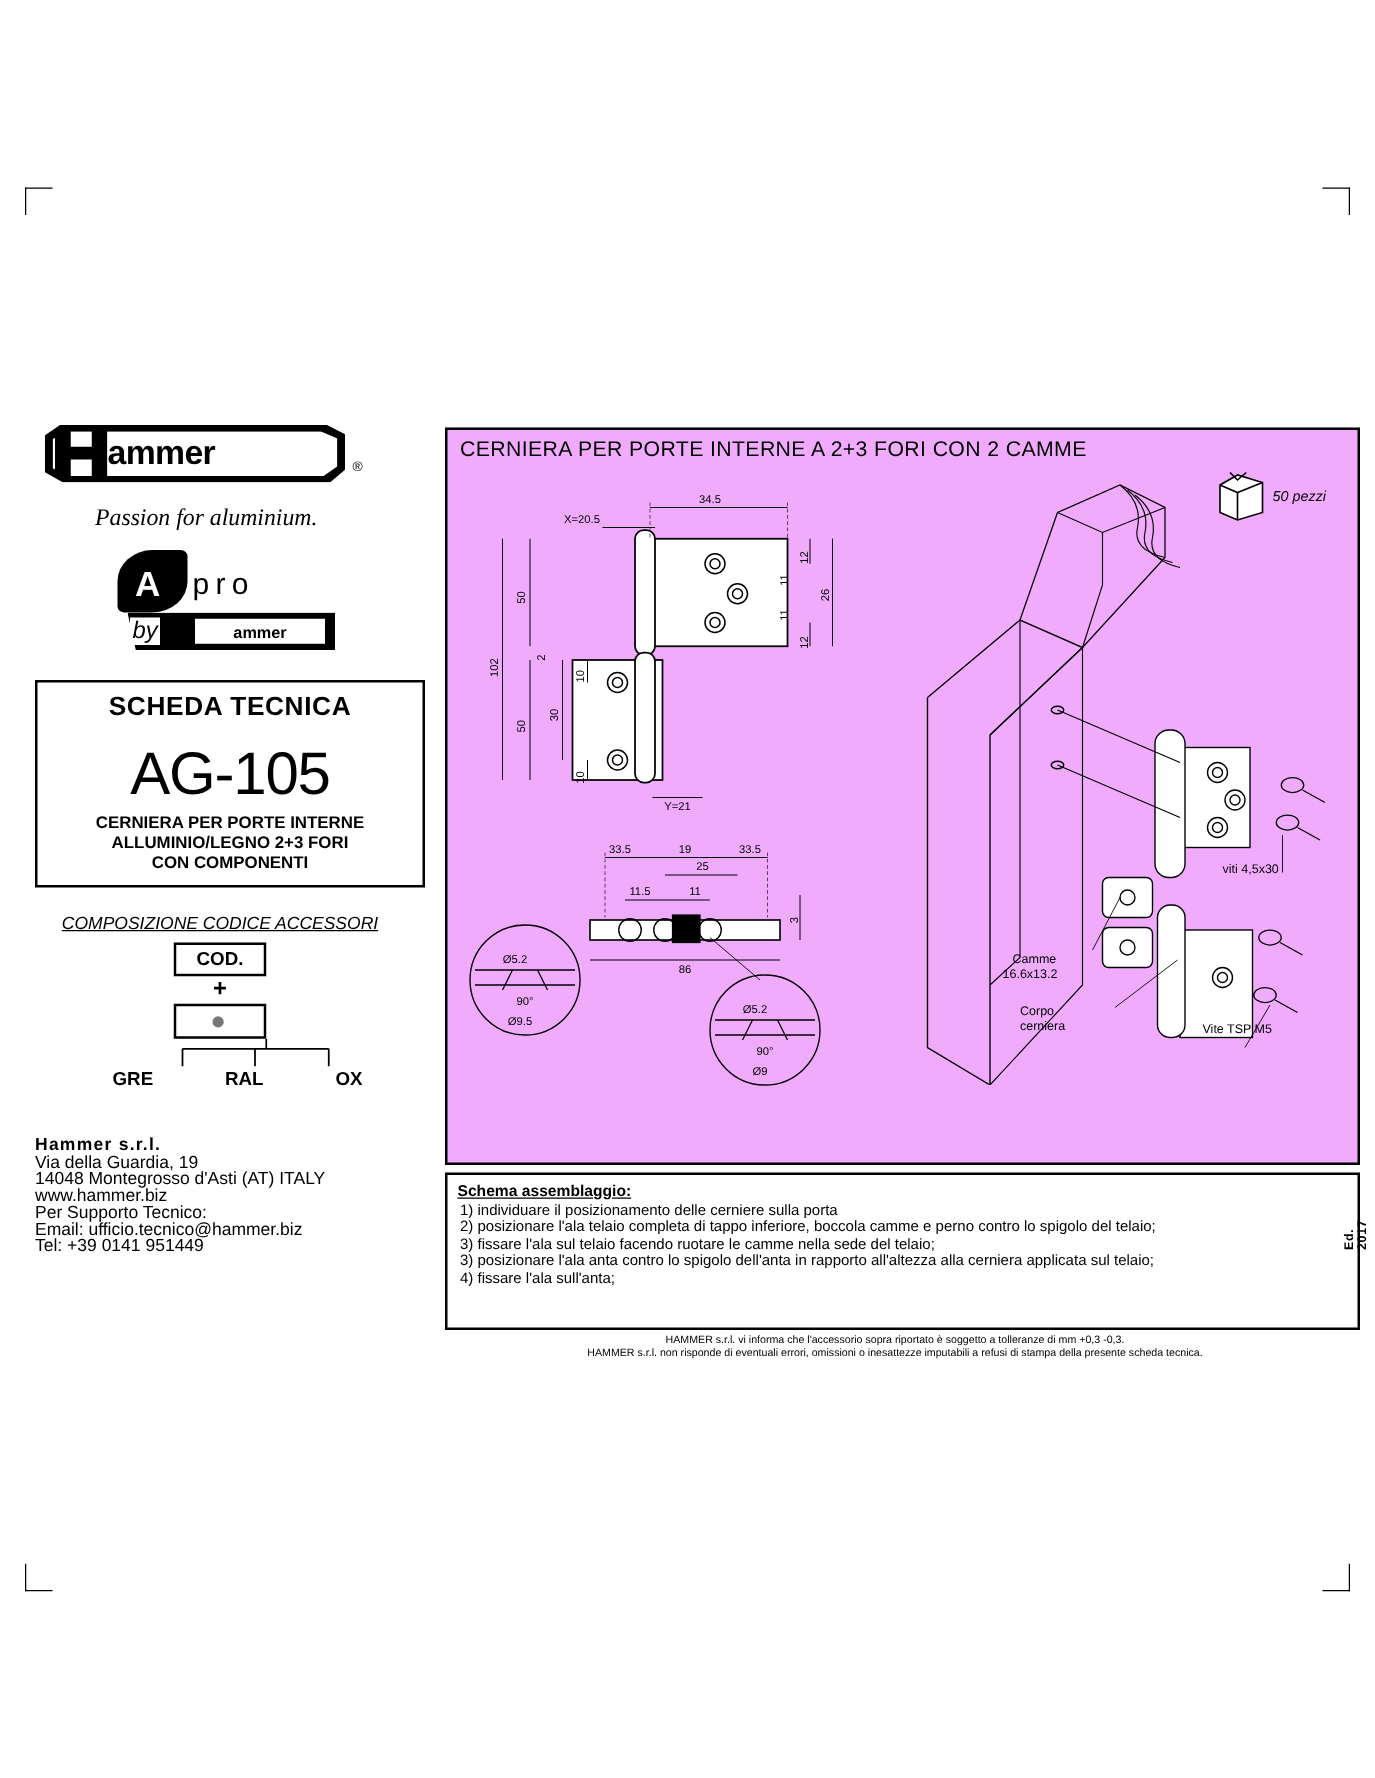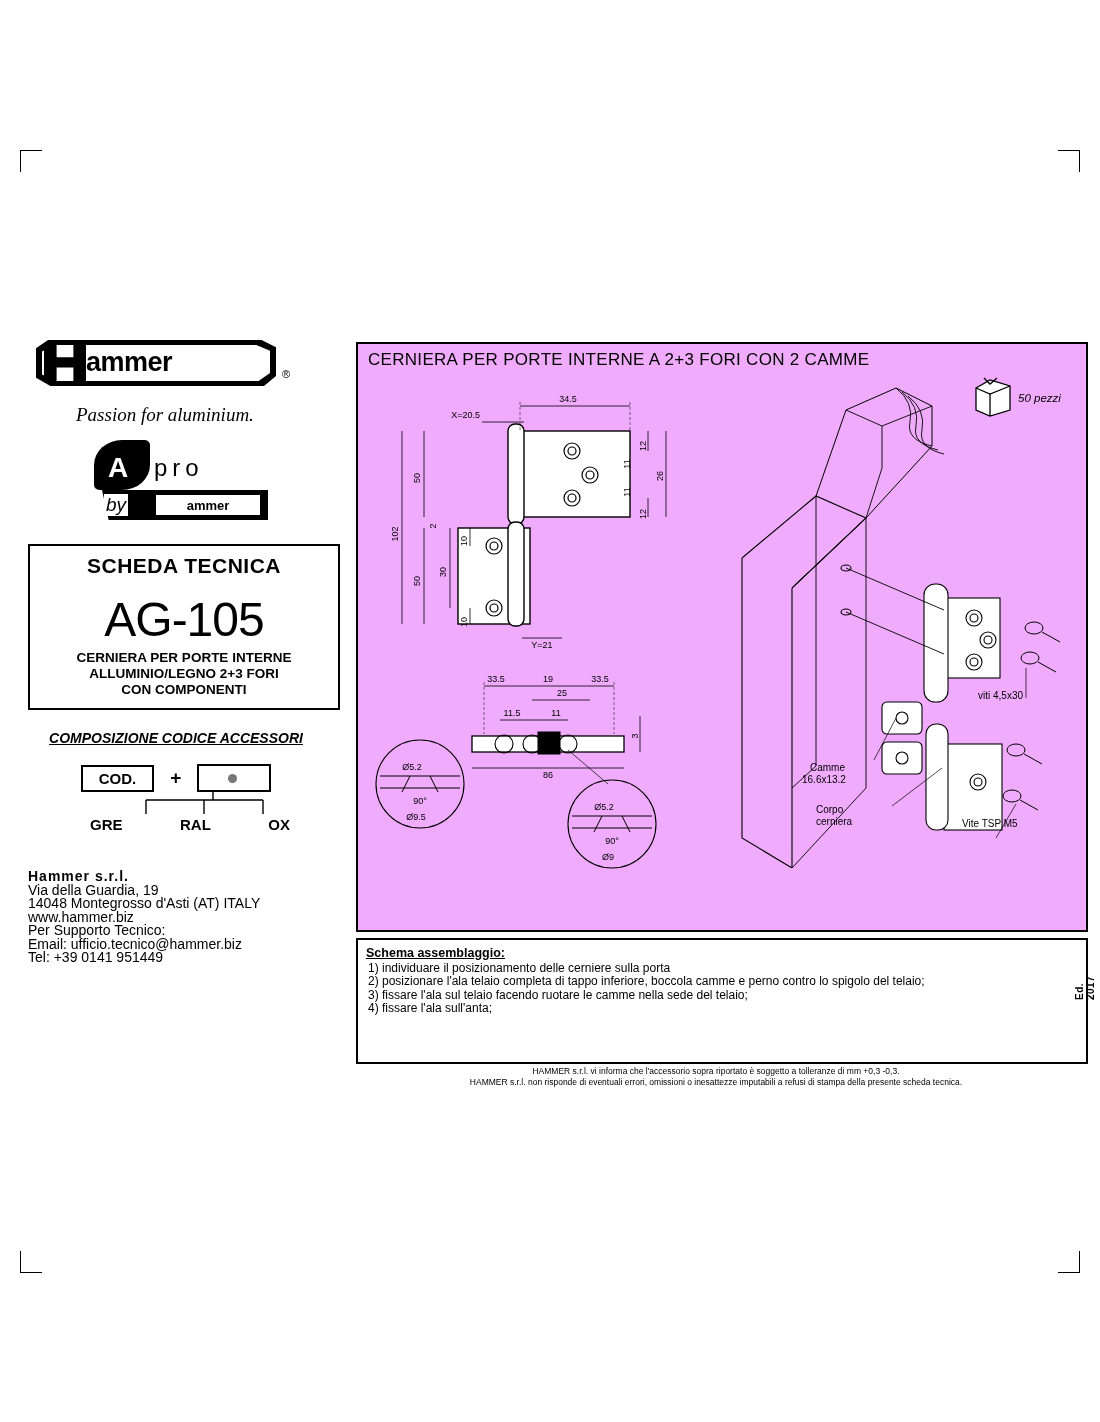--- a/index.html
+++ b/index.html
@@ -33,23 +33,23 @@
   .apro-mini{position:absolute;left:62px;top:55px;width:104px;height:20px;background:#fff;
     display:flex;align-items:center;justify-content:center;}
   .apro-mini span{font-weight:bold;font-size:13px;}
 
   
   .scheda{border:2px solid #000000;margin-top:22px;padding:8px 6px 10px;text-align:center;width:296px;}
   .scheda .t1{font-weight:bold;font-size:21px;letter-spacing:.5px;}
   .scheda .t2{font-weight:normal;font-size:48px;line-height:52px;margin:16px 0 4px;letter-spacing:-1px;}
   .scheda .t3{font-weight:bold;font-size:13.5px;line-height:16px;}
 
-  .comp-title{text-align:center;font-style:italic;font-weight:bold;font-size:14px;
-    margin:20px 0 18px;text-decoration:underline;width:296px;}
-  .cod-row{display:flex;align-items:center;justify-content:center;gap:16px;width:296px;}
+  .comp-title{text-align:center;font-style:italic;font-weight:normal;font-size:14px;
+    margin:20px 0 8px;text-decoration:underline;width:296px;}
+  .cod-row{display:flex;align-items:center;justify-content:center;gap:0;width:296px;flex-direction:column;}
   .cod-box{border:2px solid #000;padding:3px 16px;font-weight:bold;font-size:15px;}
   .plus{font-size:19px;font-weight:bold;}
   .dot-box{border:2px solid #000;width:70px;height:24px;position:relative;}
   .dot{position:absolute;left:29px;top:8px;width:9px;height:9px;background:#777;border-radius:50%;}
   .legs{position:relative;width:296px;height:42px;}
   .legs svg{position:absolute;left:0;top:0;}
   .legs-labels{position:absolute;top:24px;left:0;width:296px;display:flex;justify-content:center;gap:26px;
     font-weight:bold;font-size:15px;}
 
   .addr{margin-top:36px;font-size:14px;line-height:13.5px;width:300px;}
@@ -330,20 +330,21 @@
     <div style="position:absolute;left:458px;top:472px;font-size:10px;">cerniera</div>
     <div style="position:absolute;left:604px;top:474px;font-size:10px;">Vite TSP M5</div>
   </div>
 
   <div class="assembly">
     <h4>Schema assemblaggio:</h4>
     <ol>
       <li>1) individuare il posizionamento delle cerniere sulla porta</li>
       <li>2) posizionare l'ala telaio completa di tappo inferiore, boccola camme e perno contro lo spigolo del telaio;</li>
       <li>3) fissare l'ala sul telaio facendo ruotare le camme nella sede del telaio;</li>
+      <li>3) posizionare l'ala anta contro lo spigolo dell'anta in rapporto all'altezza alla cerniera applicata sul telaio;</li>
       <li>4) fissare l'ala sull'anta;</li>
     </ol>
   </div>
 
   <div class="disclaimer">
     <div>HAMMER s.r.l. vi informa che l'accessorio sopra riportato è soggetto a tolleranze di mm +0,3 -0,3.</div>
     <div>HAMMER s.r.l. non risponde di eventuali errori, omissioni o inesattezze imputabili a refusi di stampa della presente scheda tecnica.</div>
   </div>
 
   <div class="refcode">Ed. 2017</div>

